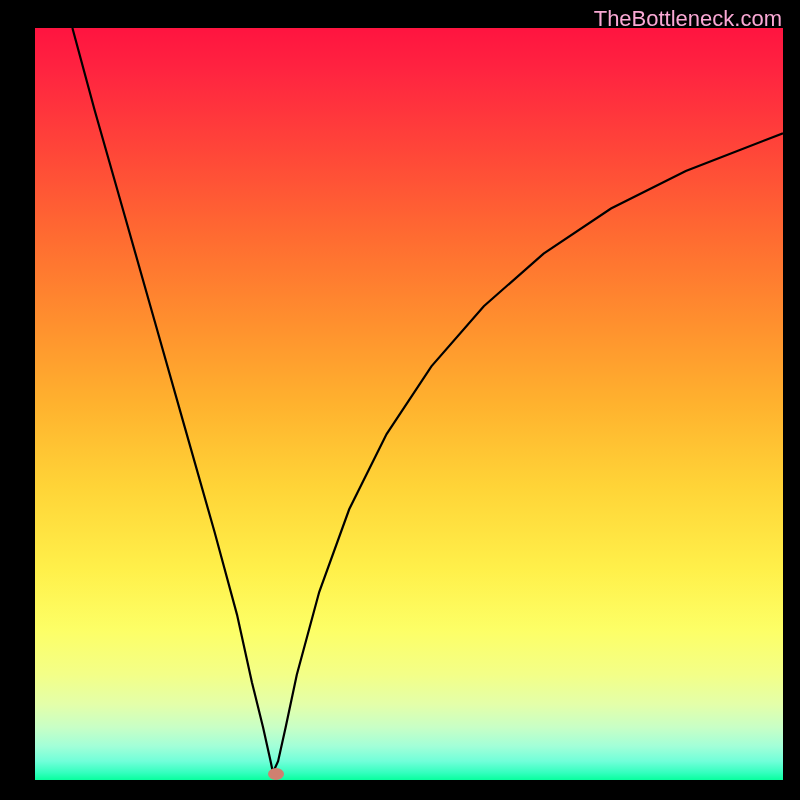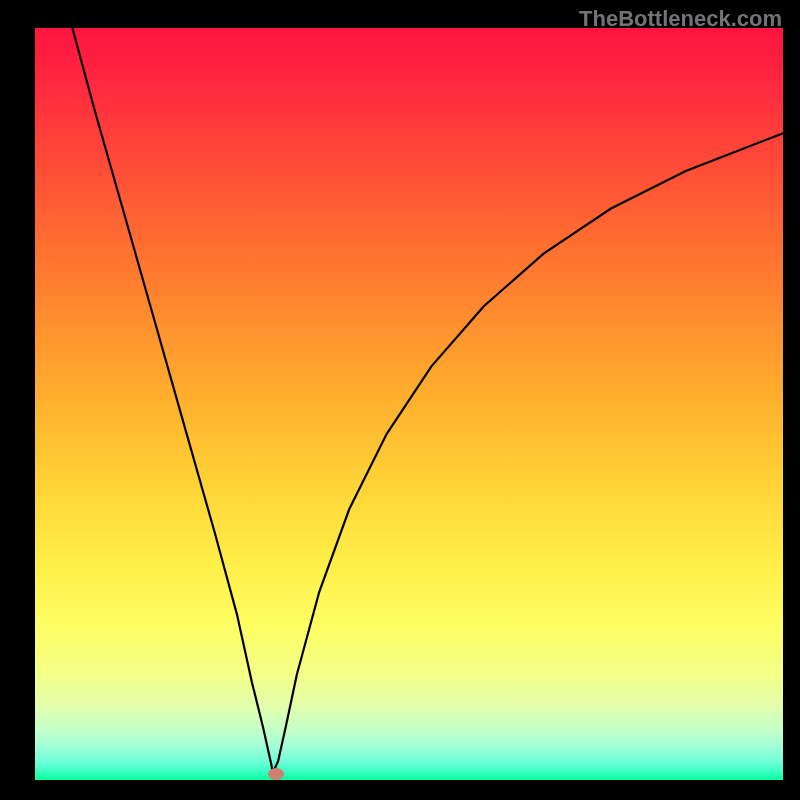--- a/index.html
+++ b/index.html
@@ -7,24 +7,23 @@
     width: 800px;
     height: 800px;
     background: #000;
     position: relative;
     font-family: Arial, sans-serif;
   }
   .watermark {
     position: absolute;
     top: 6px;
     right: 18px;
-    color: #737373;
+    color: #f9a8d4;
     font-size: 22px;
     z-index: 10;
-    font-weight: bold;
   }
   .chart-wrap {
     position: absolute;
     left: 35px;
     top: 28px;
     width: 748px;
     height: 752px;
     background: #000;
   }
   .gradient-bg {

